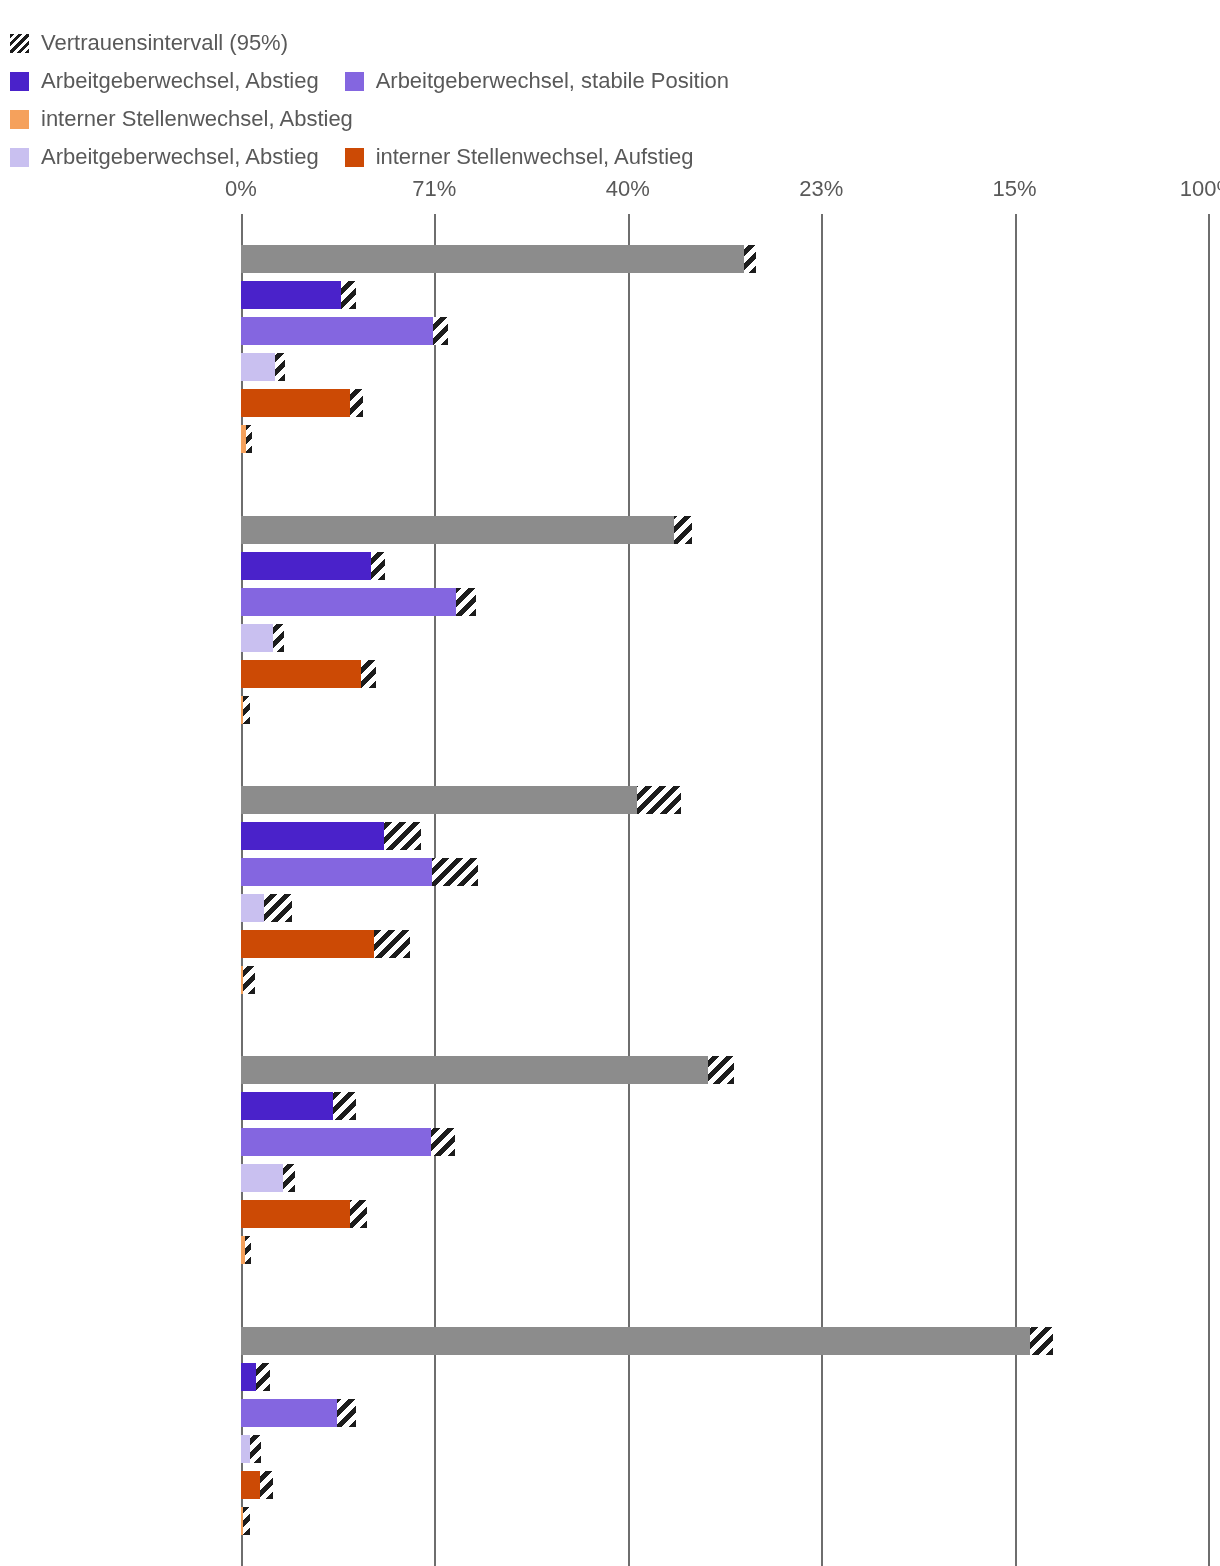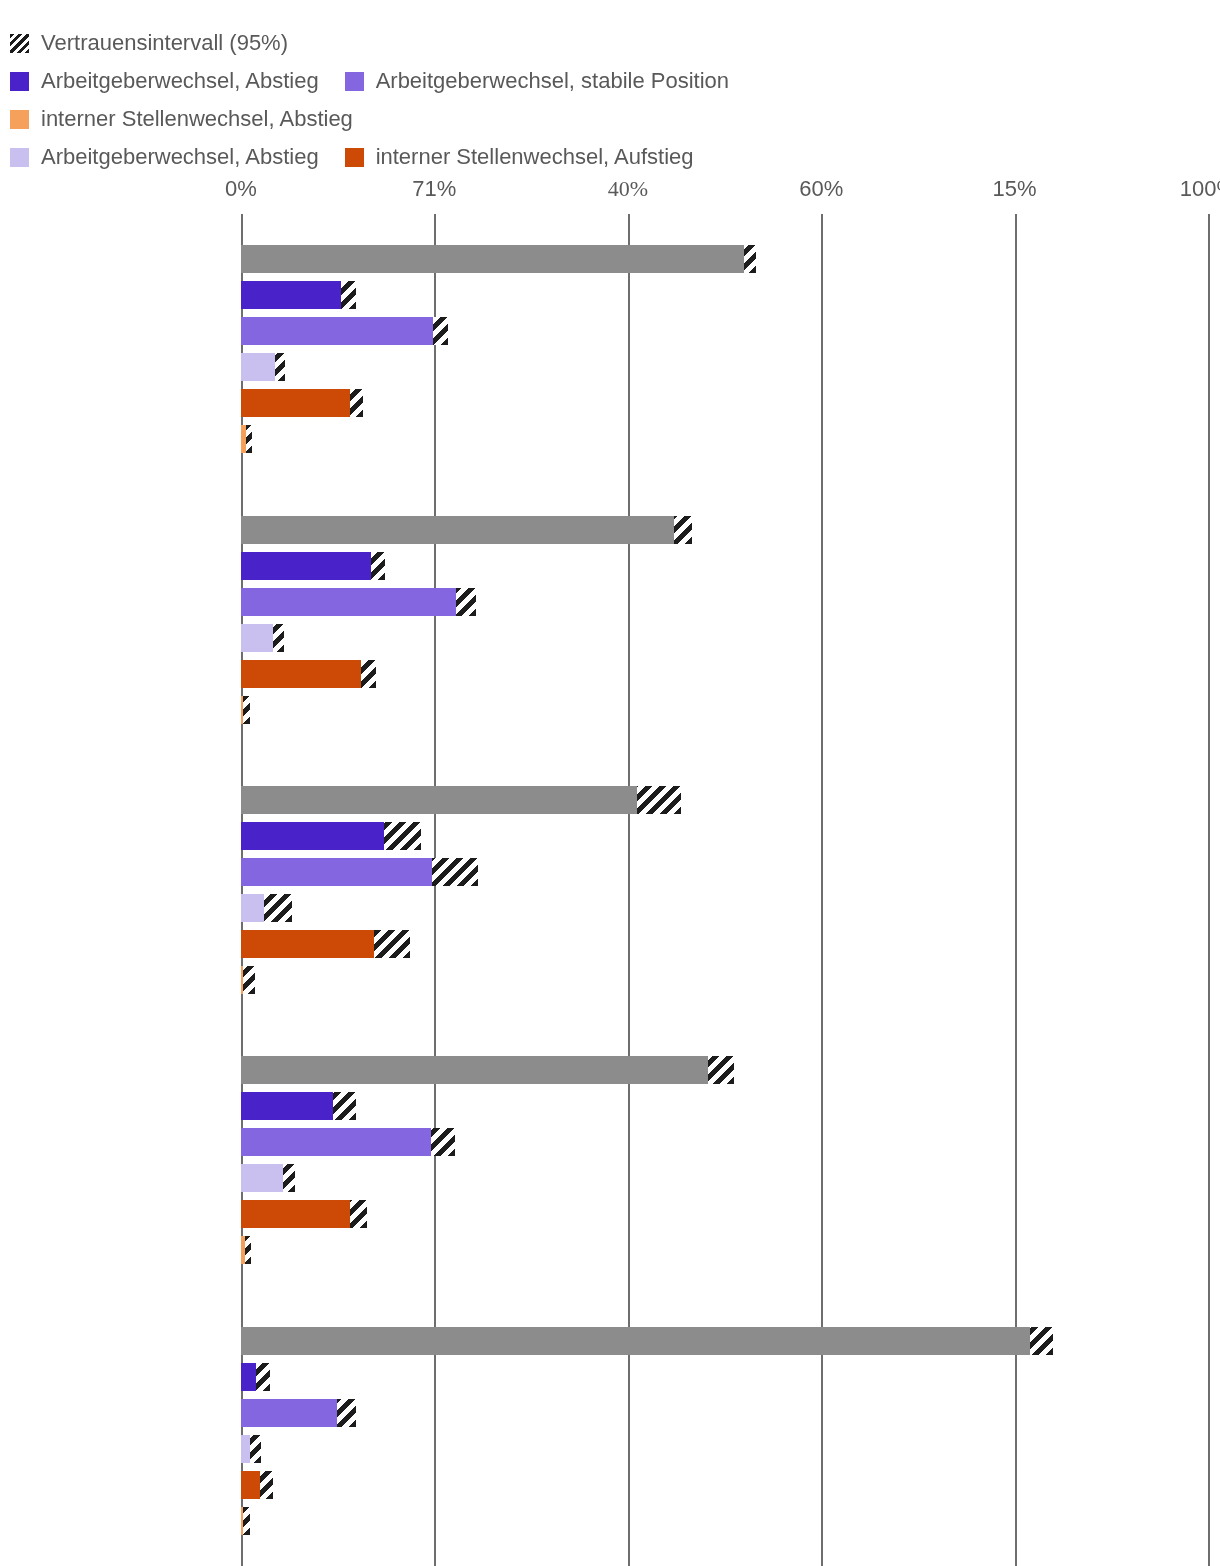--- a/index.html
+++ b/index.html
@@ -115,22 +115,22 @@
           <span class="legend-swatch" style="background: rgb(204, 74, 5);"></span>
           <span class="legend-label">interner Stellenwechsel, Aufstieg</span>
         </div>
       </div>
     </div>
 
   <div id="plot">
     <div id="axis-labels">
         <div class="tick-label" style="left: 241px;">0%</div>
         <div class="tick-label" style="left: 434.4px;">71%</div>
-        <div class="tick-label" style="left: 627.8px; font-family: Liberation Serif, serif;">40%</div>
-        <div class="tick-label" style="left: 821.2px;">60%</div>
+        <div class="tick-label" style="left: 627.8px;">40%</div>
+        <div class="tick-label" style="left: 821.2px;">23%</div>
         <div class="tick-label" style="left: 1014.6px;">15%</div>
         <div class="tick-label" style="left: 1208px;">100%</div>
       </div>
     <div id="grid-area">
         <div class="gridline" style="left: 0px;"></div>
         <div class="gridline" style="left: 193.4px;"></div>
         <div class="gridline" style="left: 386.8px;"></div>
         <div class="gridline" style="left: 580.2px;"></div>
         <div class="gridline" style="left: 773.6px;"></div>
         <div class="gridline" style="left: 967px;"></div>

